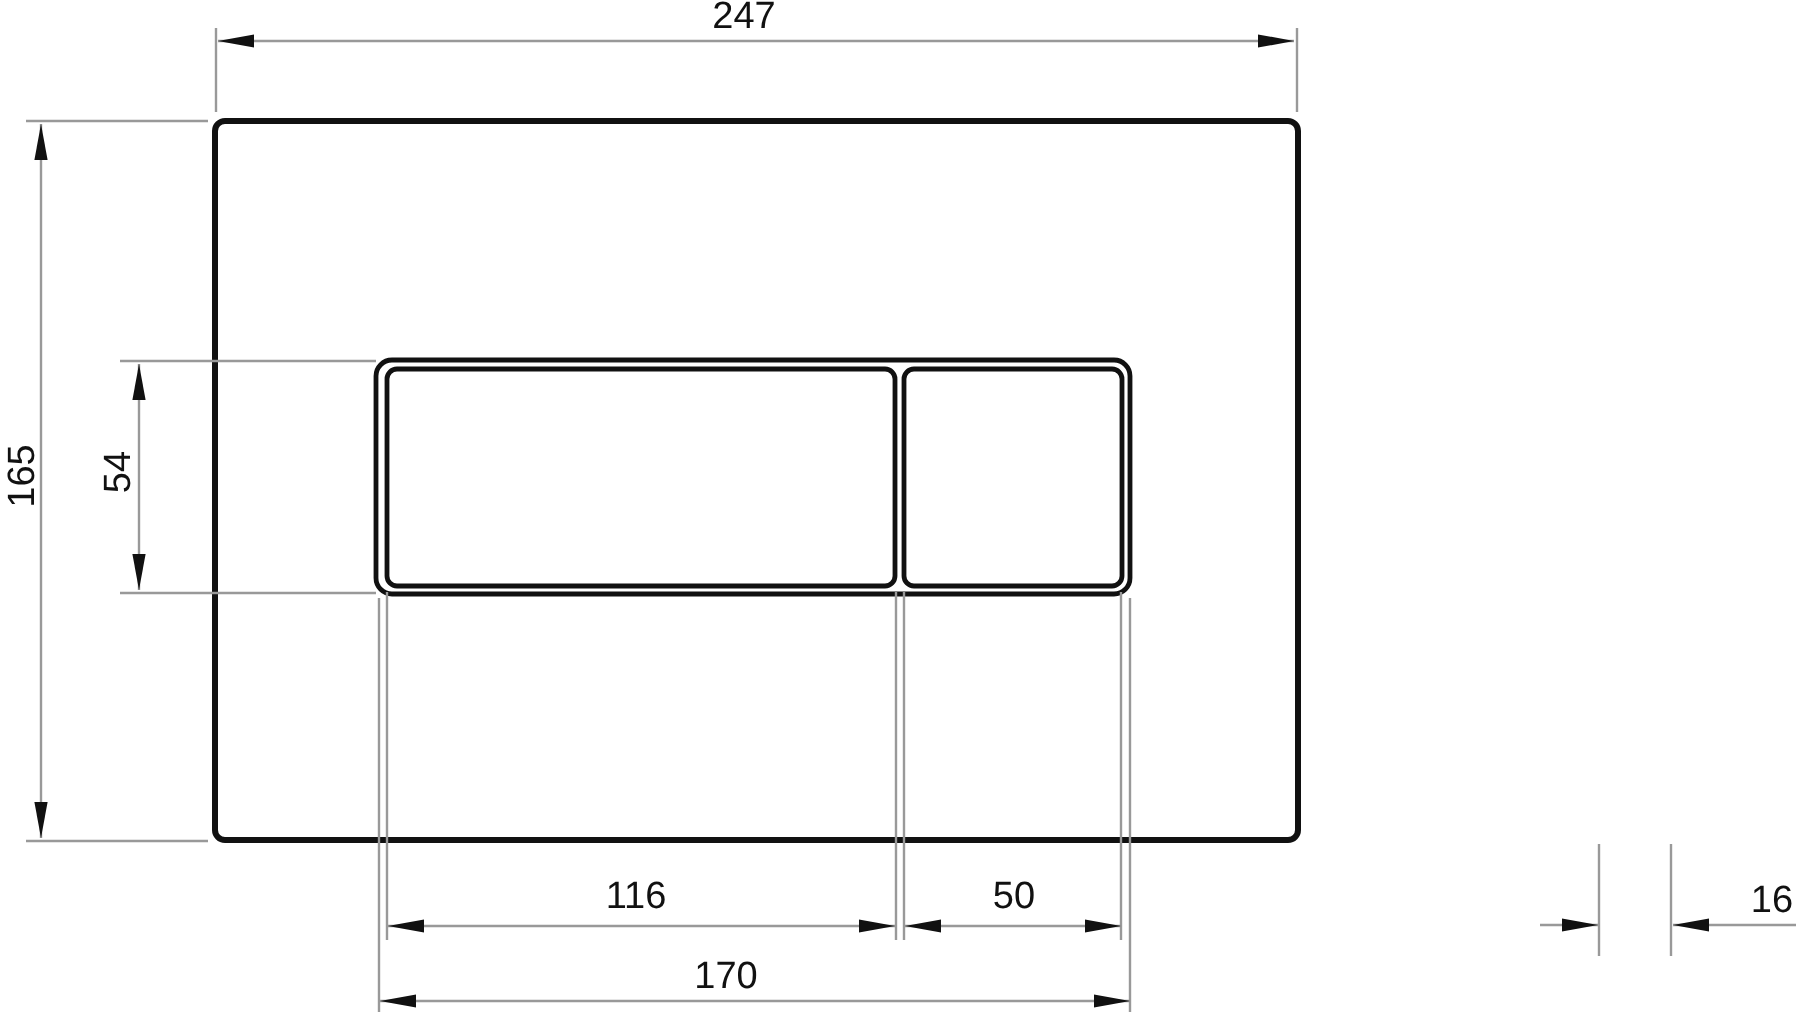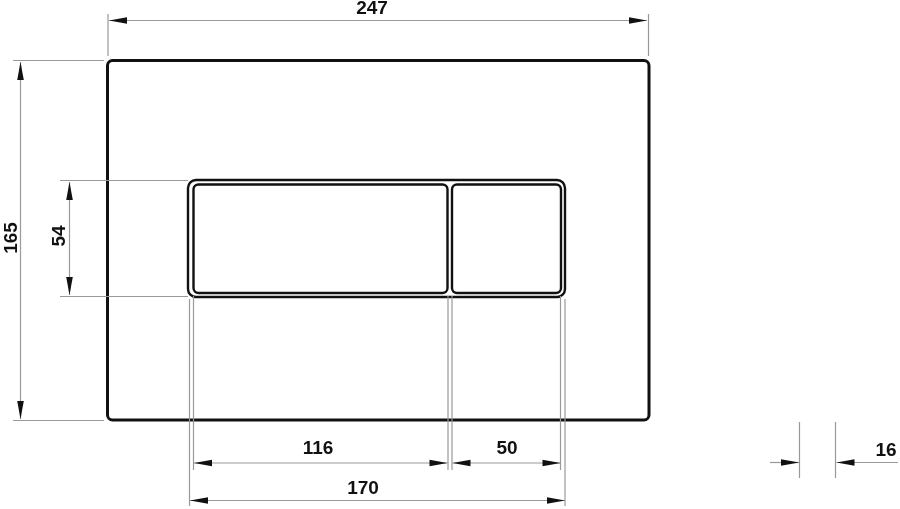--- a/index.html
+++ b/index.html
@@ -1,16 +1,16 @@
 <!DOCTYPE html>
 <html style="--background: #ffffff; --outline: #111111; --dim_line: #999999; --dim_text: #111111;"><head>
 <meta charset="utf-8">
 <style>
   html,body{margin:0;padding:0;background:#ffffff;}
-  .canvas{position:relative;width:900px;height:509px;background:#ffffff;overflow:hidden;font-weight:bold;}
+  .canvas{position:relative;width:900px;height:509px;background:#ffffff;overflow:hidden;}
   svg{display:block;}
   .shape{fill:#ffffff;stroke:var(--outline,#111);stroke-linejoin:round;}
   .plate{stroke-width:3;}
   .btn{stroke-width:2.4;}
   .profile{stroke-width:2.6;fill:#ffffff;stroke-linejoin:round;stroke-linecap:round;}
   .ext, .dimline{stroke:var(--dim_line,#999);stroke-width:1.2;fill:none;}
   .arrow{fill:var(--dim_text,#111);stroke:none;}
   .dimtext{font-family:"Liberation Sans",sans-serif;font-size:19px;fill:var(--dim_text,#111);}
 </style>
 </head>

